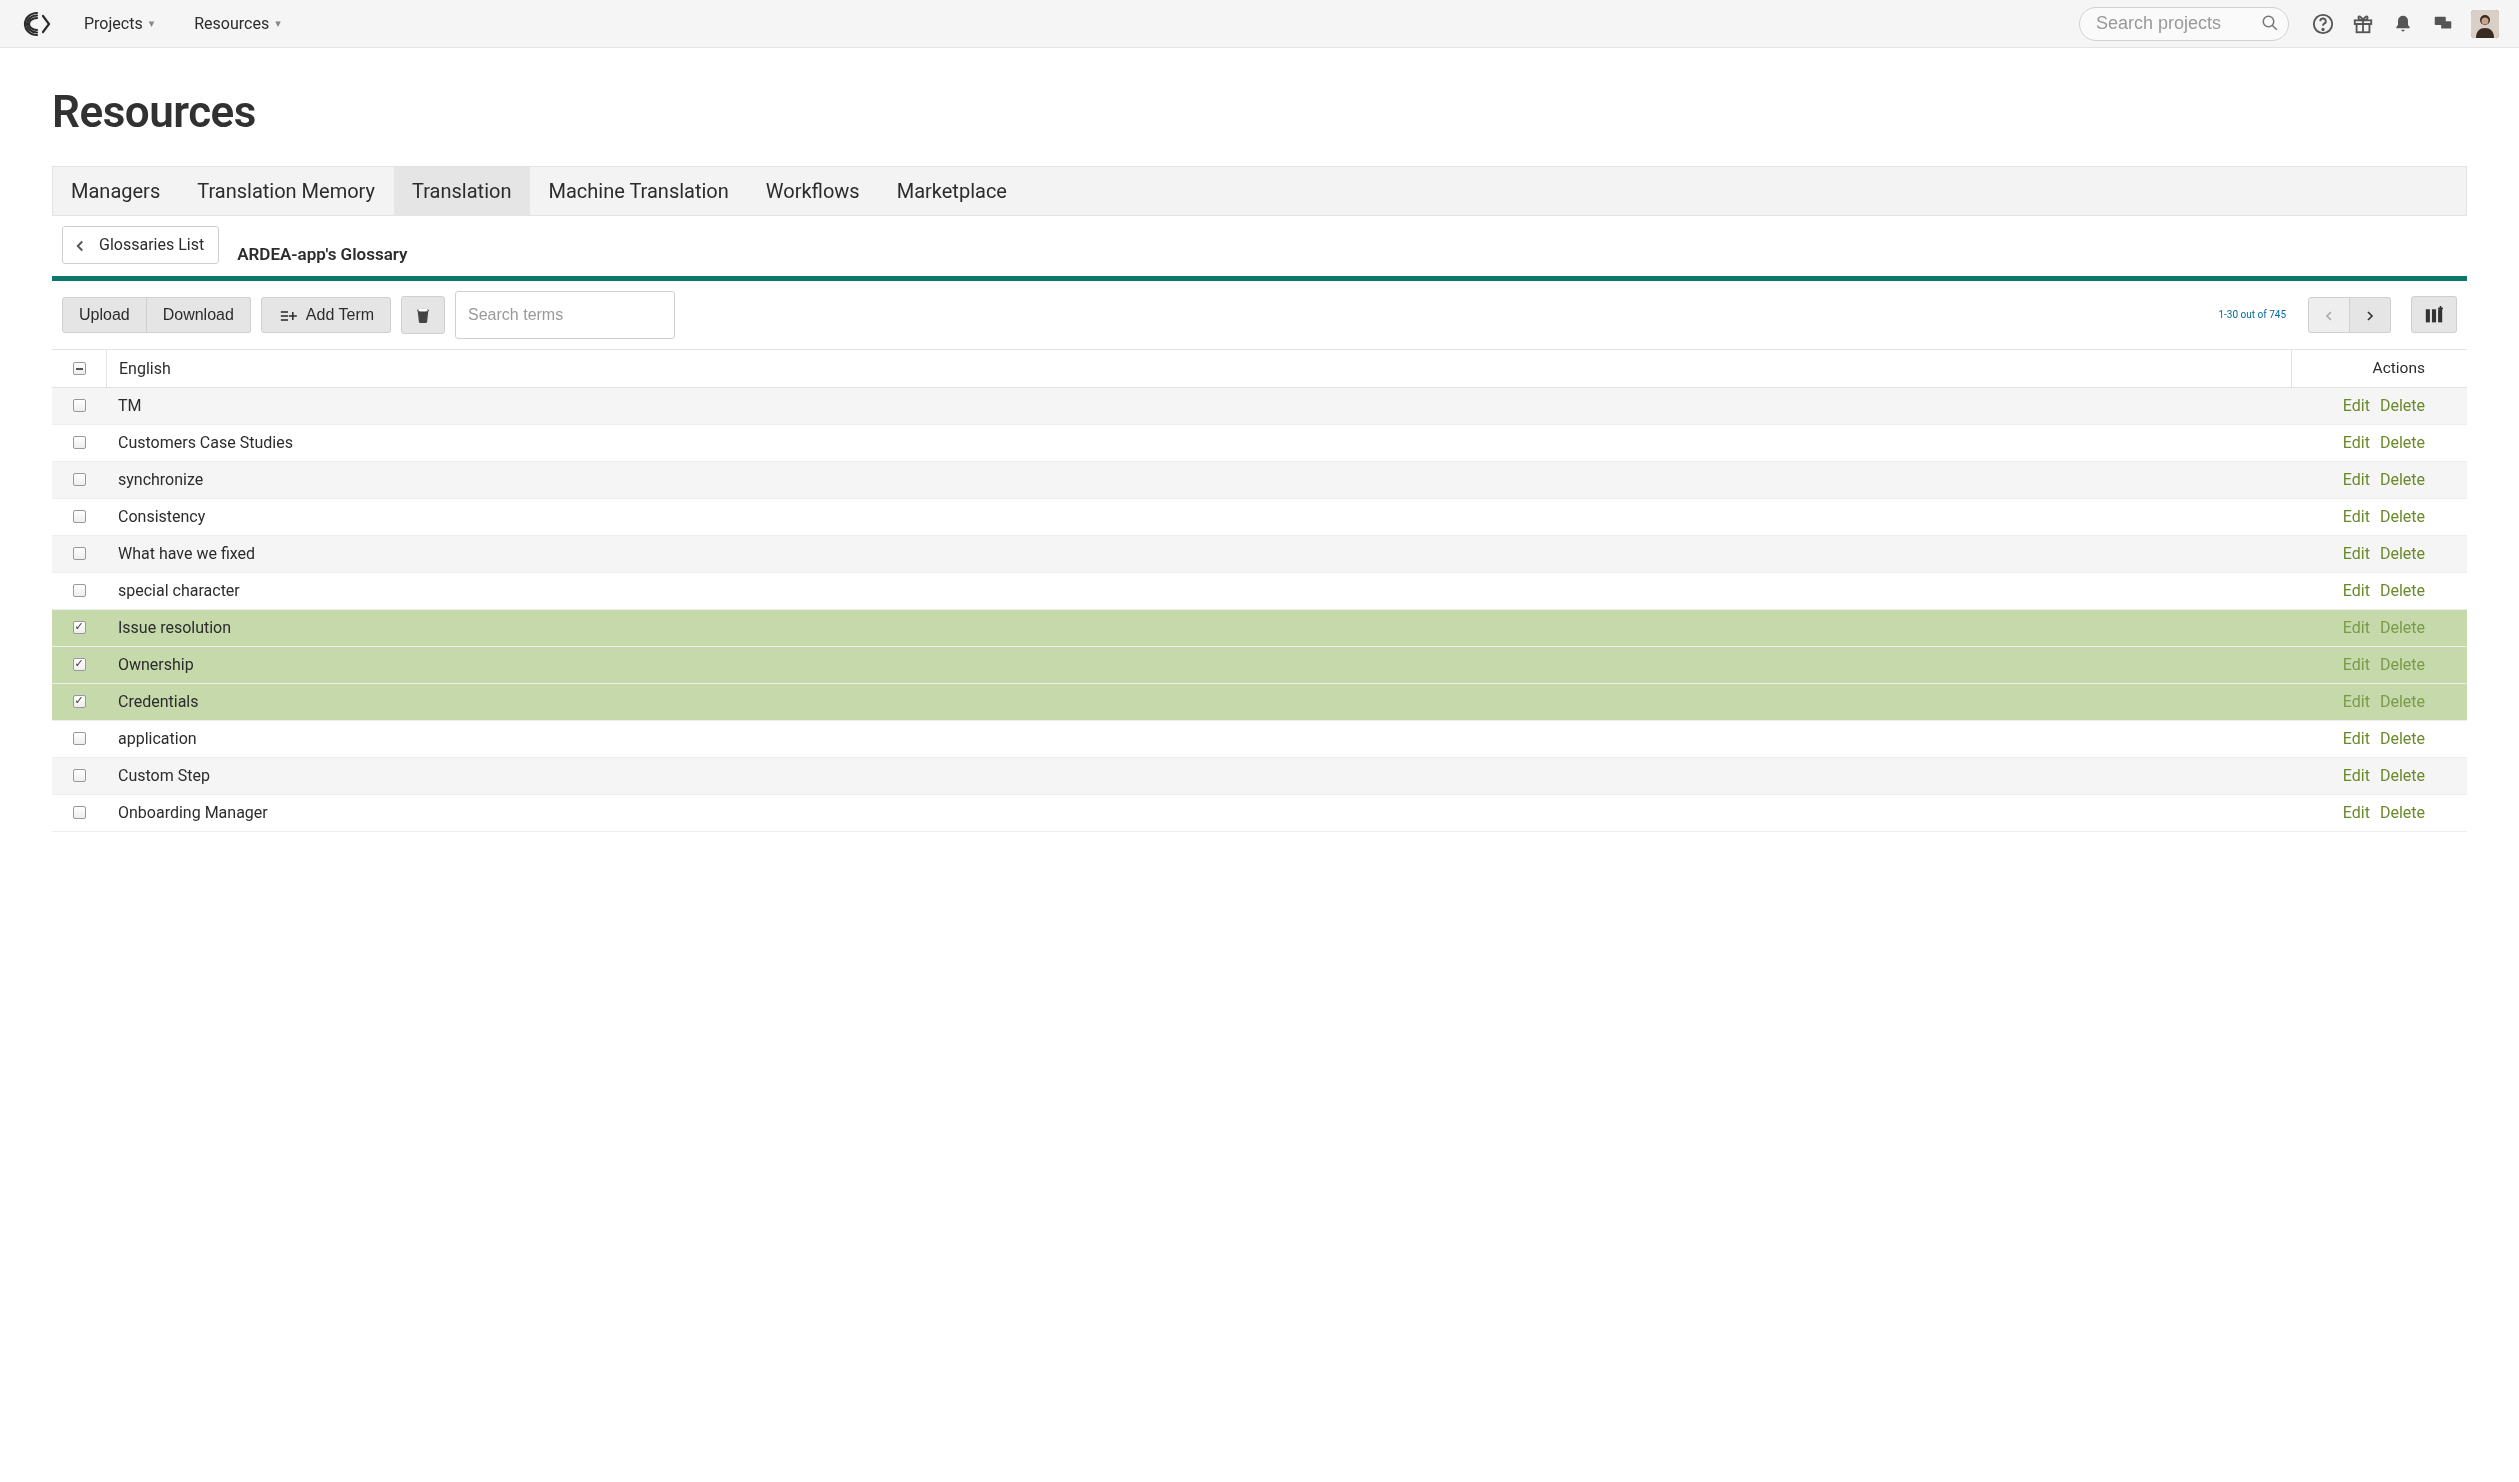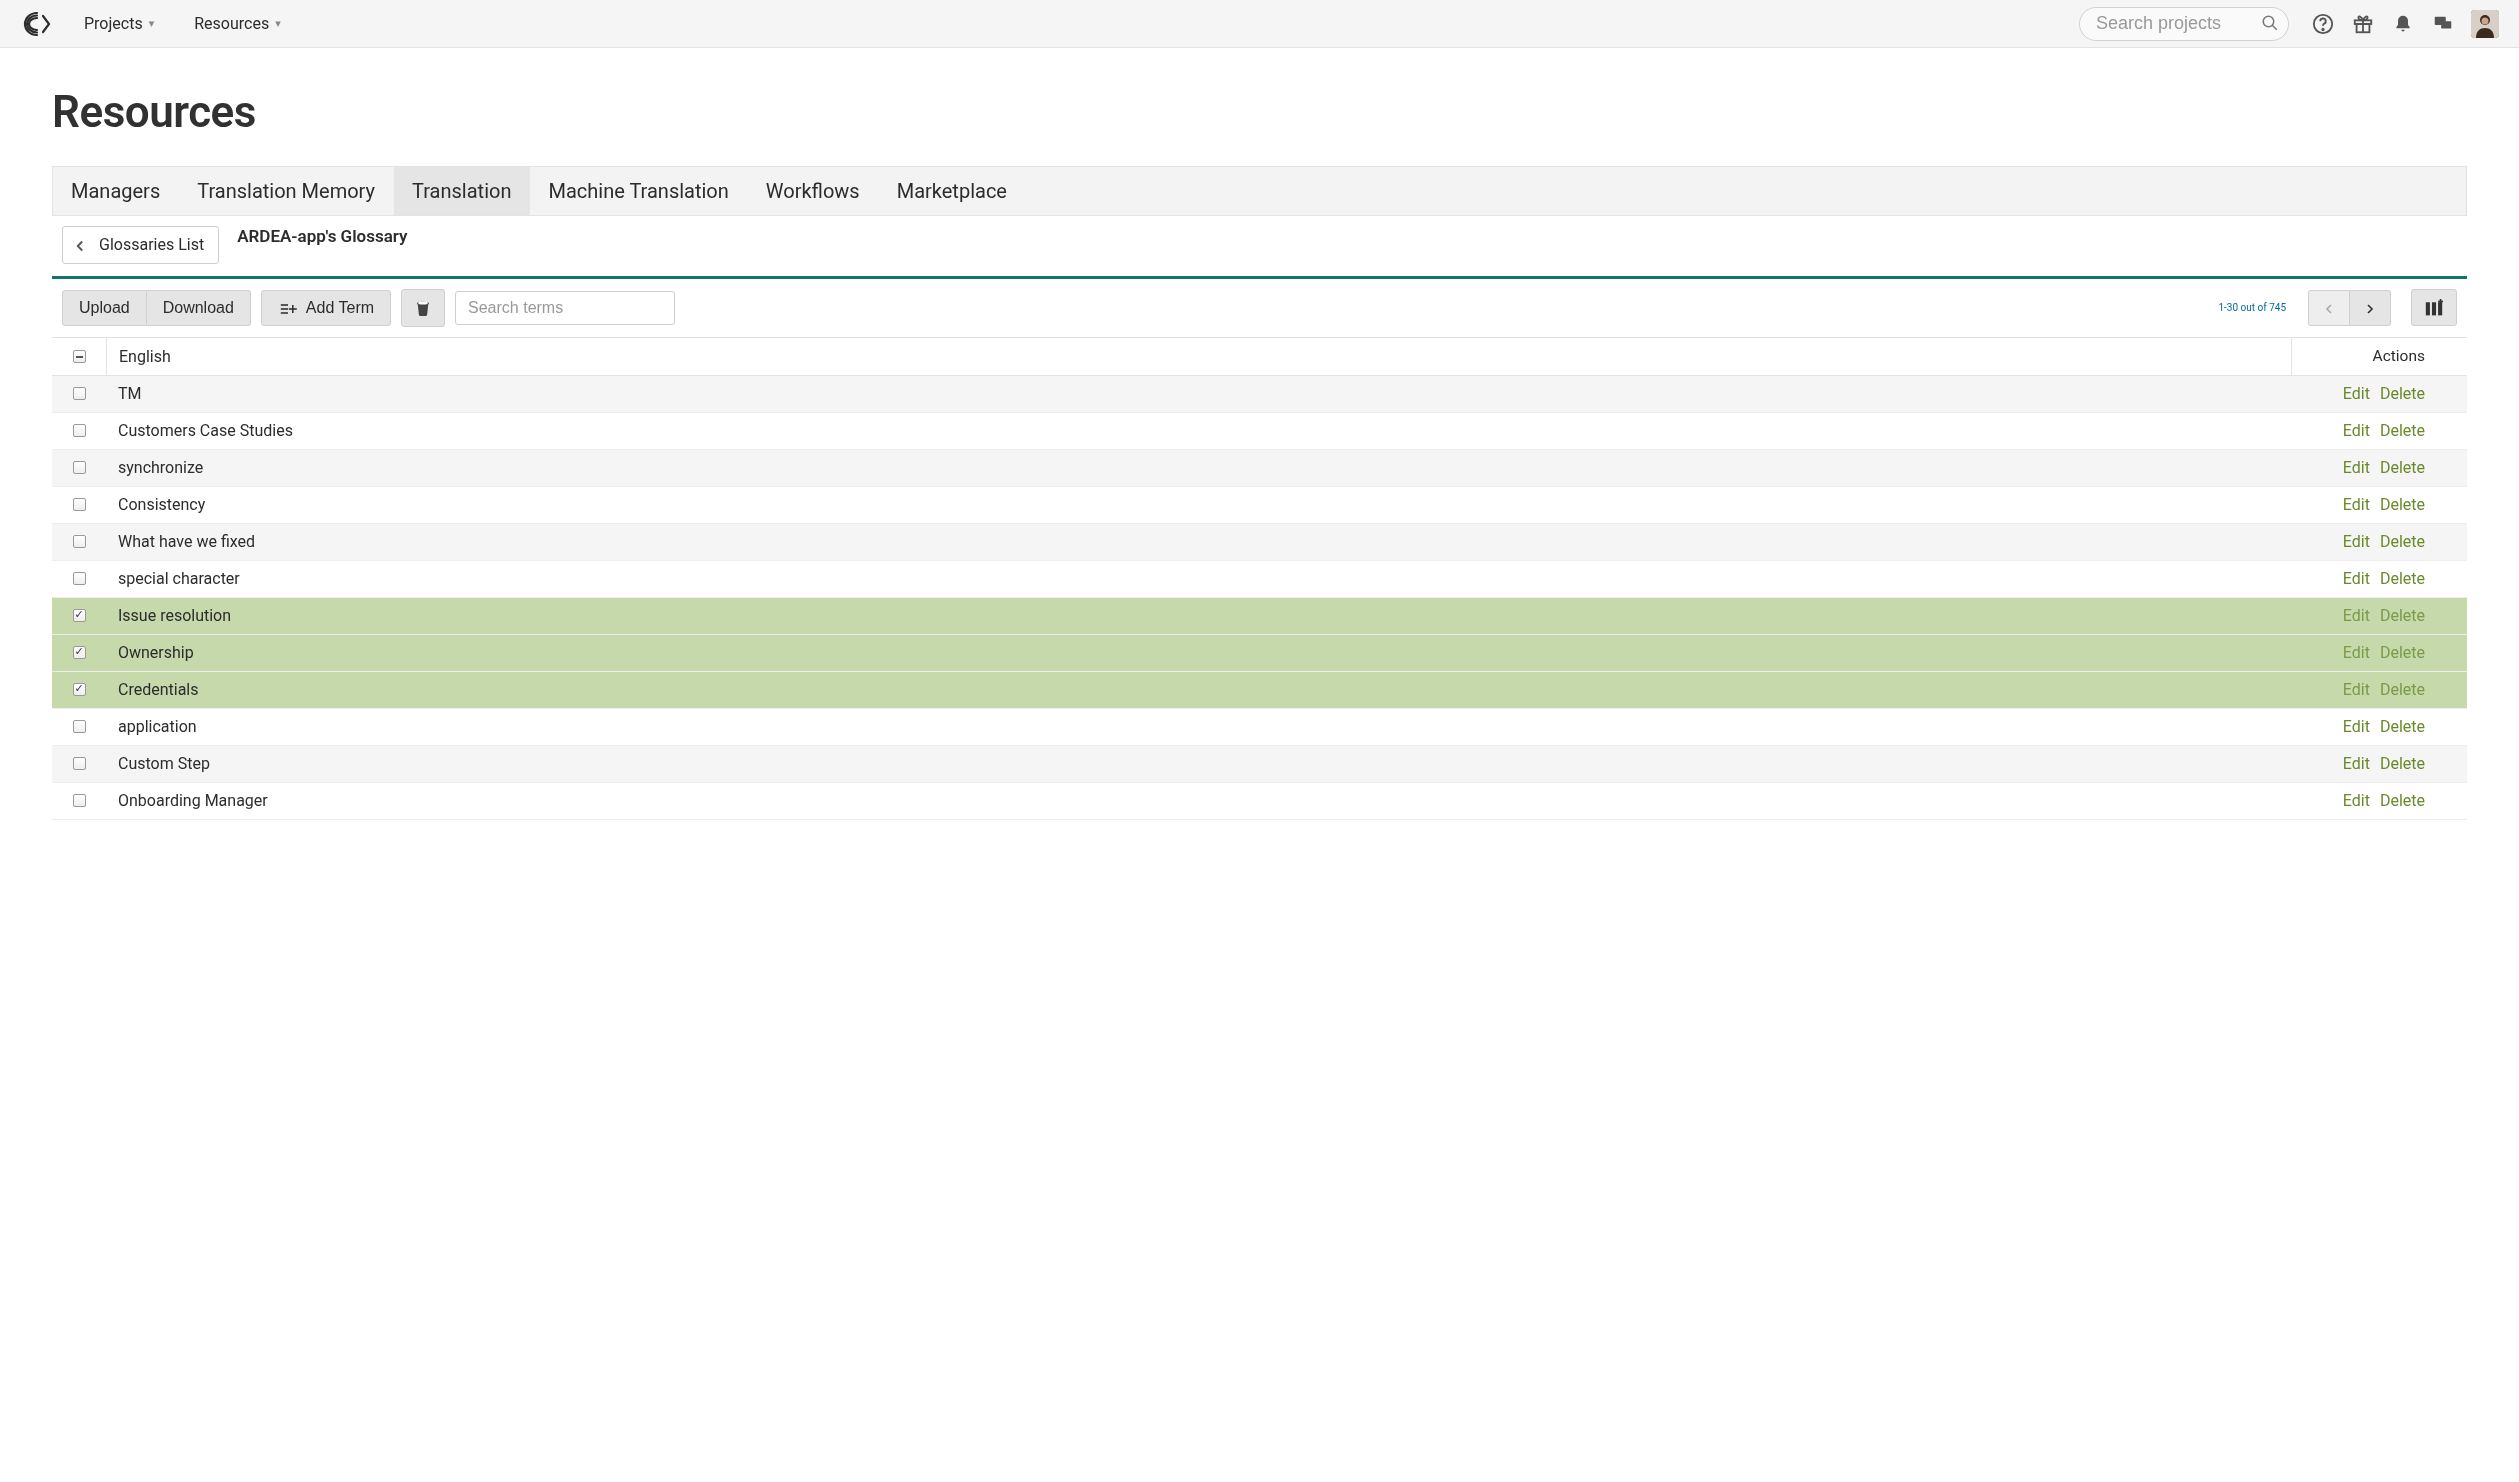--- a/index.html
+++ b/index.html
@@ -103,23 +103,23 @@
   color: #2c2c2c;
   cursor: pointer;
   border-right: 1px solid transparent;
 }
 .tab.active {
   background: #e5e5e5;
 }
 
 .crumb-row {
   display: flex;
-  align-items: flex-start;
+  align-items: flex-end;
   padding: 10px 0 12px 10px;
-  border-bottom: 3px solid #0f766e;
+  border-bottom: 5px solid #0f766e;
 }
 .crumb-btn {
   display: flex;
   align-items: center;
   gap: 10px;
   border: 1px solid #cfcfcf;
   border-radius: 3px;
   padding: 8px 14px 8px 8px;
   font-size: 16px;
   background: #fff;
@@ -157,21 +157,21 @@
   border-bottom-right-radius: 0;
 }
 .btn-group .btn:last-child {
   border-top-left-radius: 0;
   border-bottom-left-radius: 0;
   border-left: none;
 }
 .btn-icon-only { padding: 8px 12px; }
 .term-search {
   width: 220px;
-  height: 34px;
+  height: 48px;
   border: 1px solid #cfcfcf;
   border-radius: 3px;
   padding: 0 12px;
   font-size: 16px;
 }
 .term-search::placeholder { color: #999; }
 .toolbar-spacer { flex: 1; }
 .pager-text {
   font-size: 10px;
   color: #0369a1;

